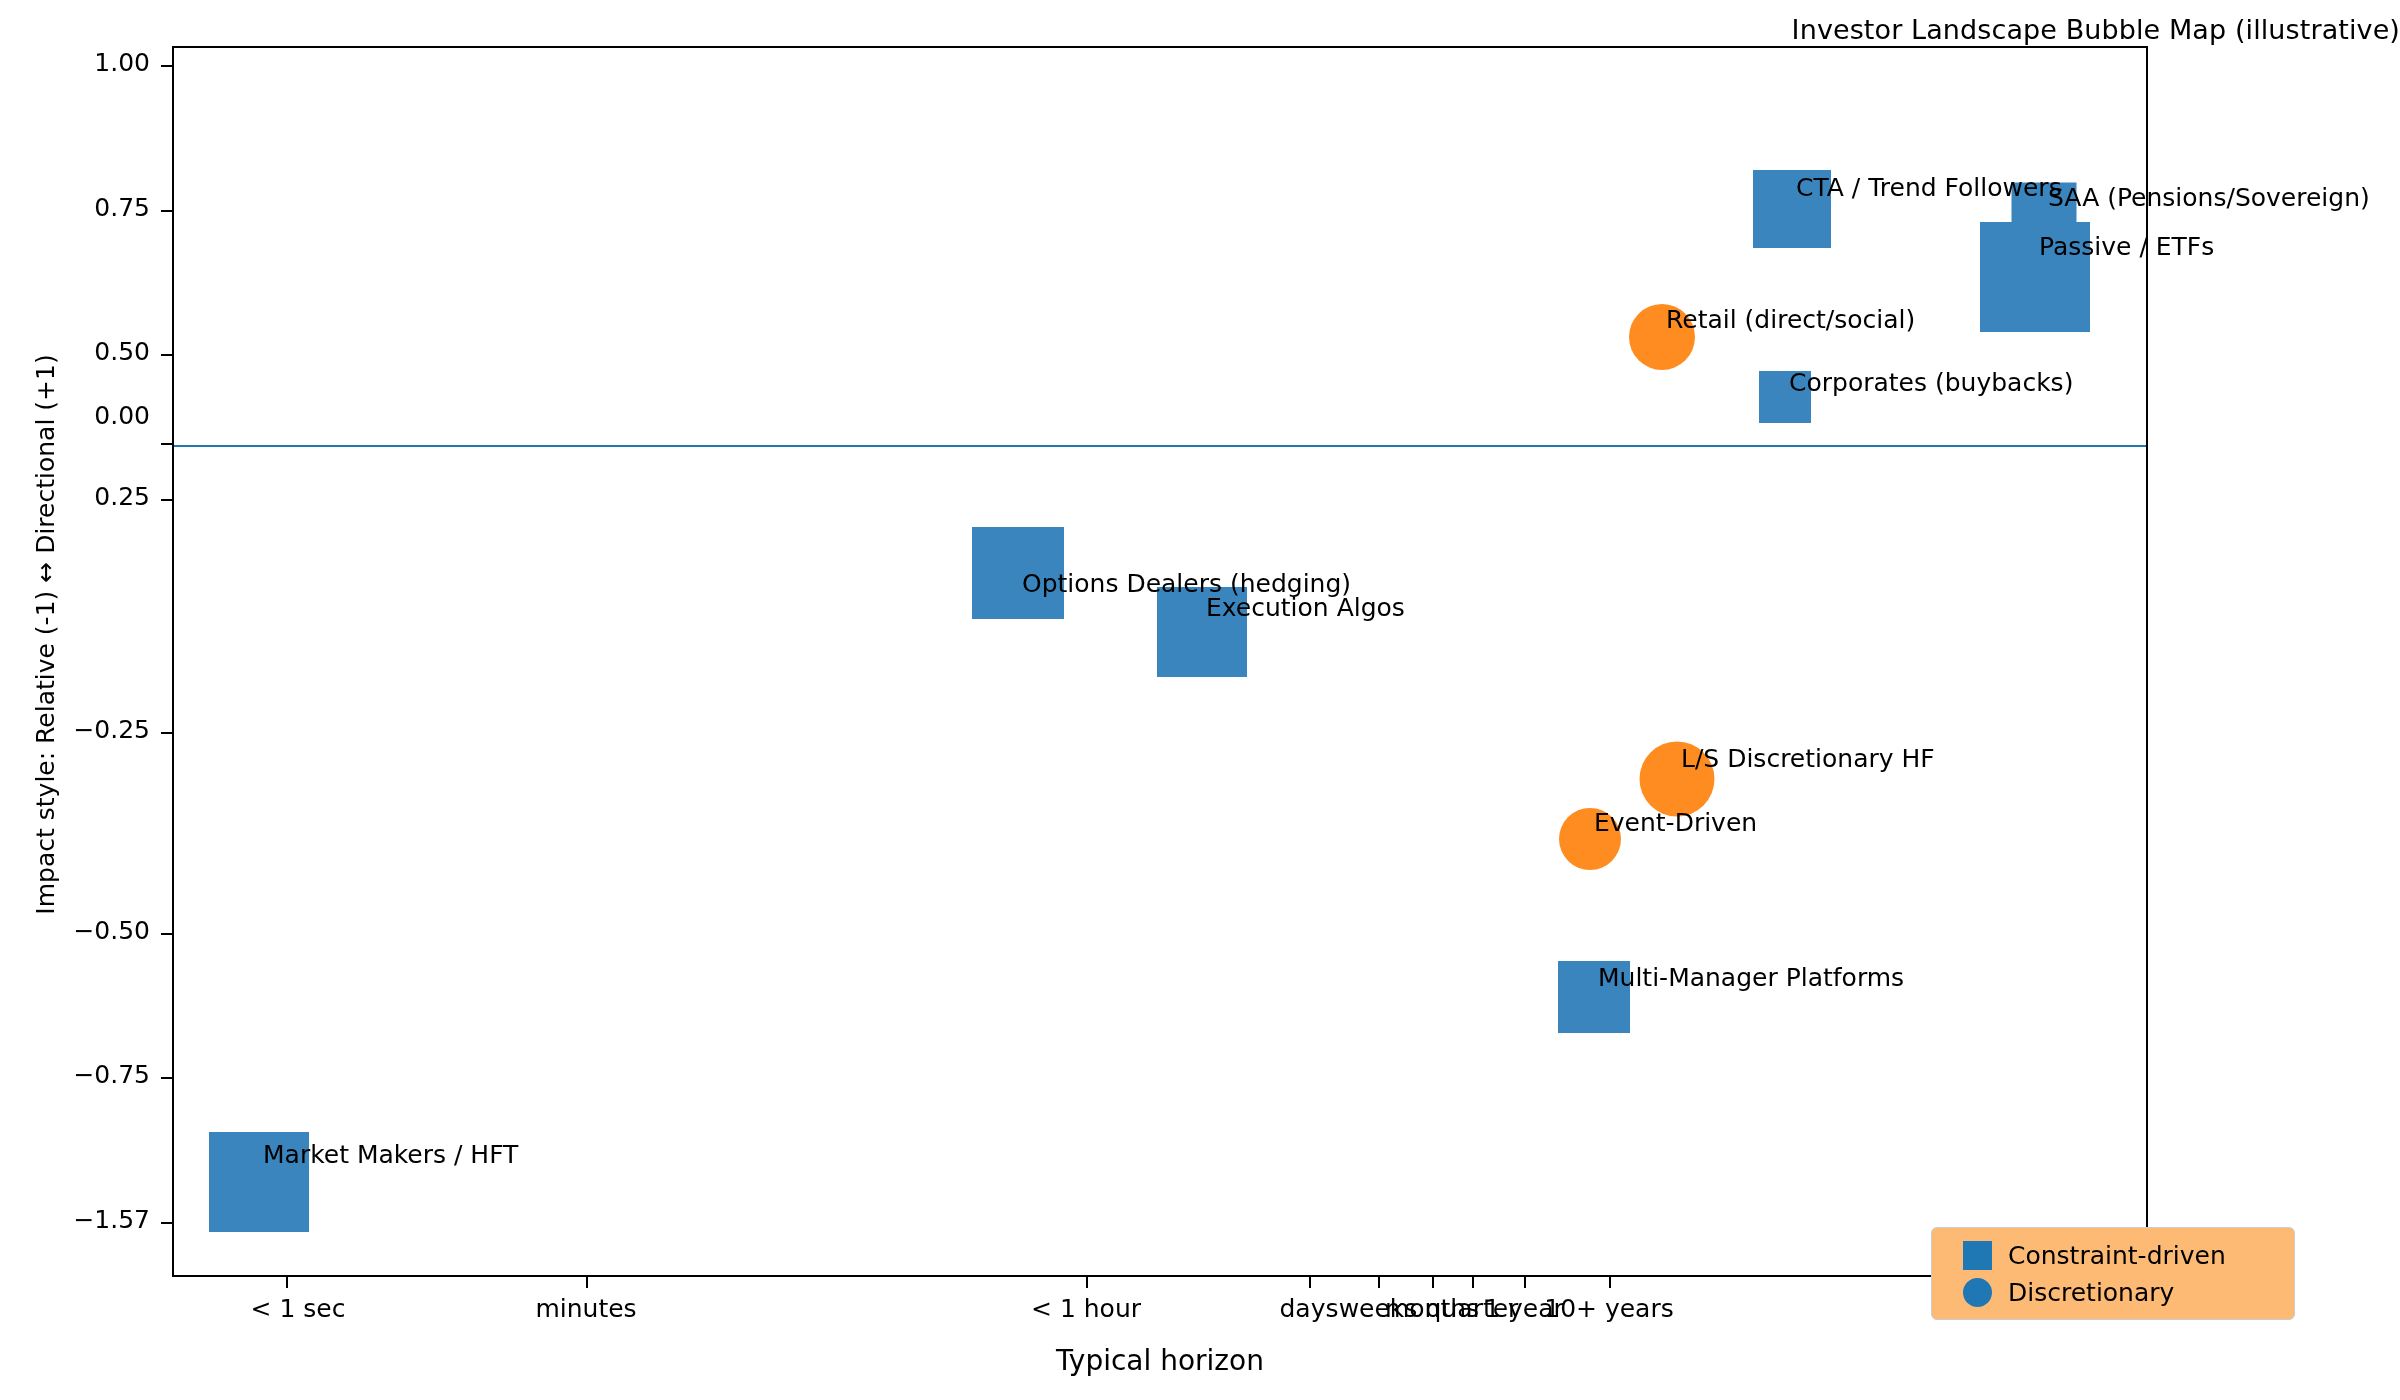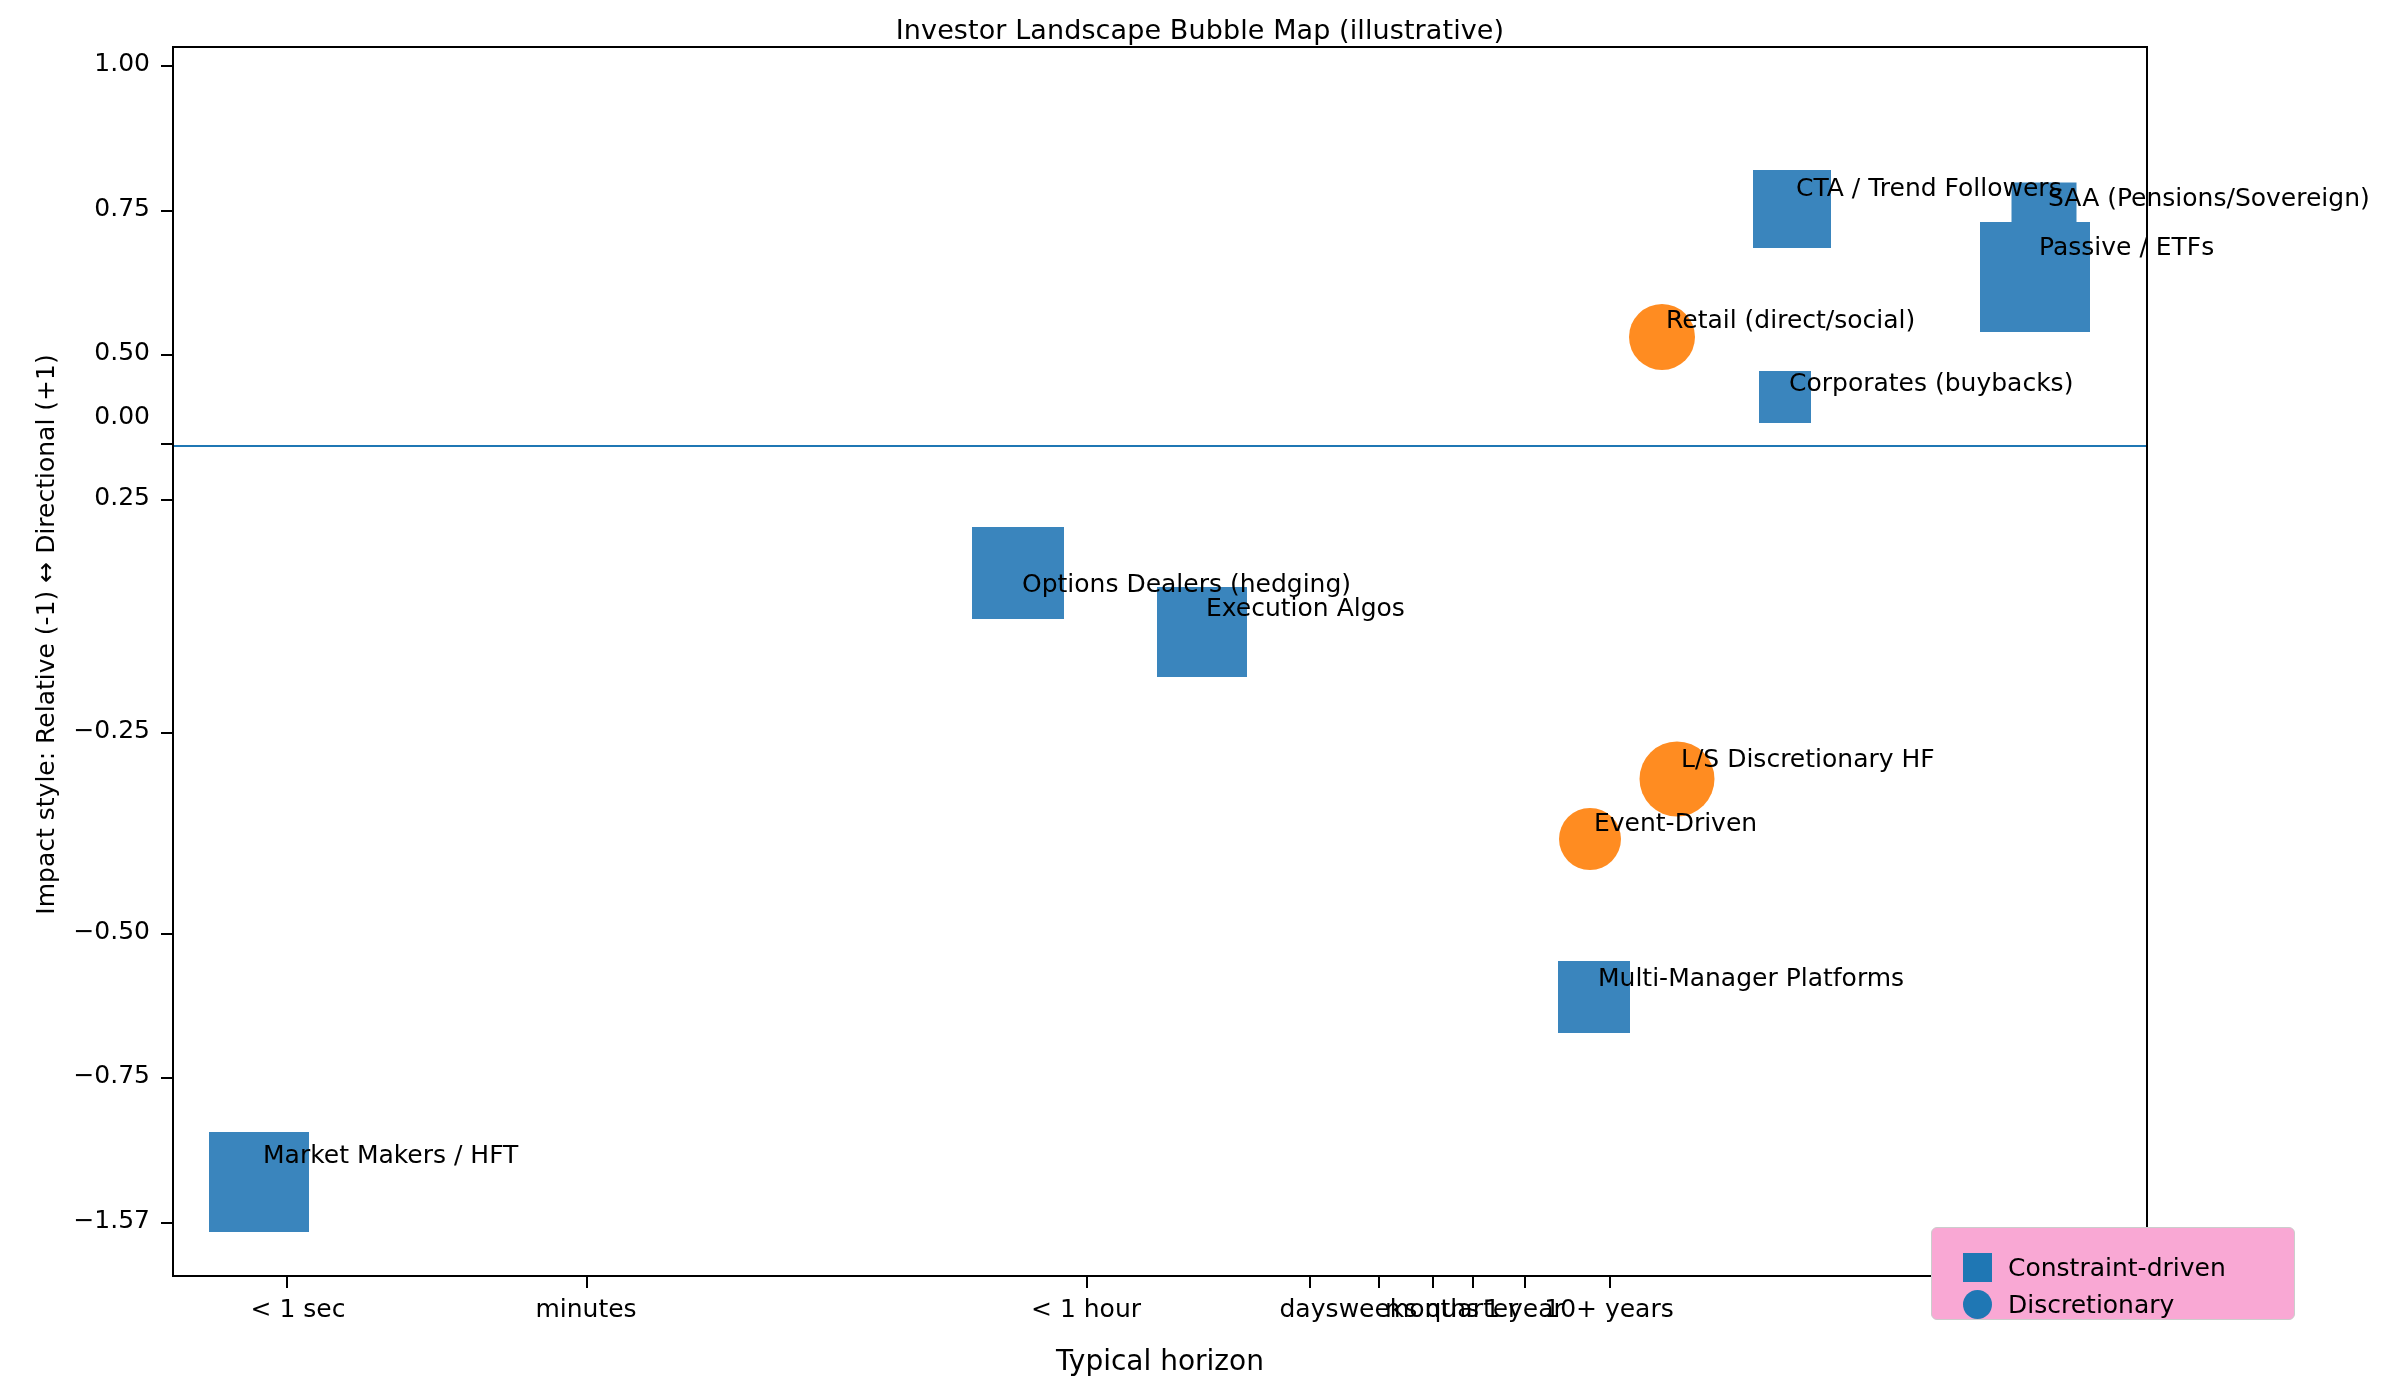--- a/index.html
+++ b/index.html
@@ -11,21 +11,21 @@
     overflow: hidden;
     position: relative;
   }
 
   #figure { position: absolute; inset: 0; background: #ffffff; }
 
   
   #chart-title {
     position: absolute;
     left: 0; right: 0; top: 14px;
-    text-align: center;
+    text-align: right;
     font-size: 27px;
     color: #000000;
     letter-spacing: 0.1px;
   }
 
   
   #plot-area {
     position: absolute;
     left: 172px; top: 46px;
     width: 1976px; height: 1231px;
@@ -105,24 +105,24 @@
     color: #000000;
     white-space: nowrap;
     transform: translateY(-50%);
   }
 
   
   #legend {
     position: absolute;
     left: 1757px; top: 1179px;
     width: 364px; height: 93px;
-    background: #f9a8d4;
+    background: #fdba74;
     border: 1.6px solid #cccccc;
     border-radius: 6px;
-    padding: 21px 14px;
+    padding: 9px 14px;
   }
   .legend-row {
     display: flex;
     align-items: center;
     height: 37px;
   }
   .legend-swatch-wrap {
     width: 62px;
     display: flex;
     justify-content: center;

